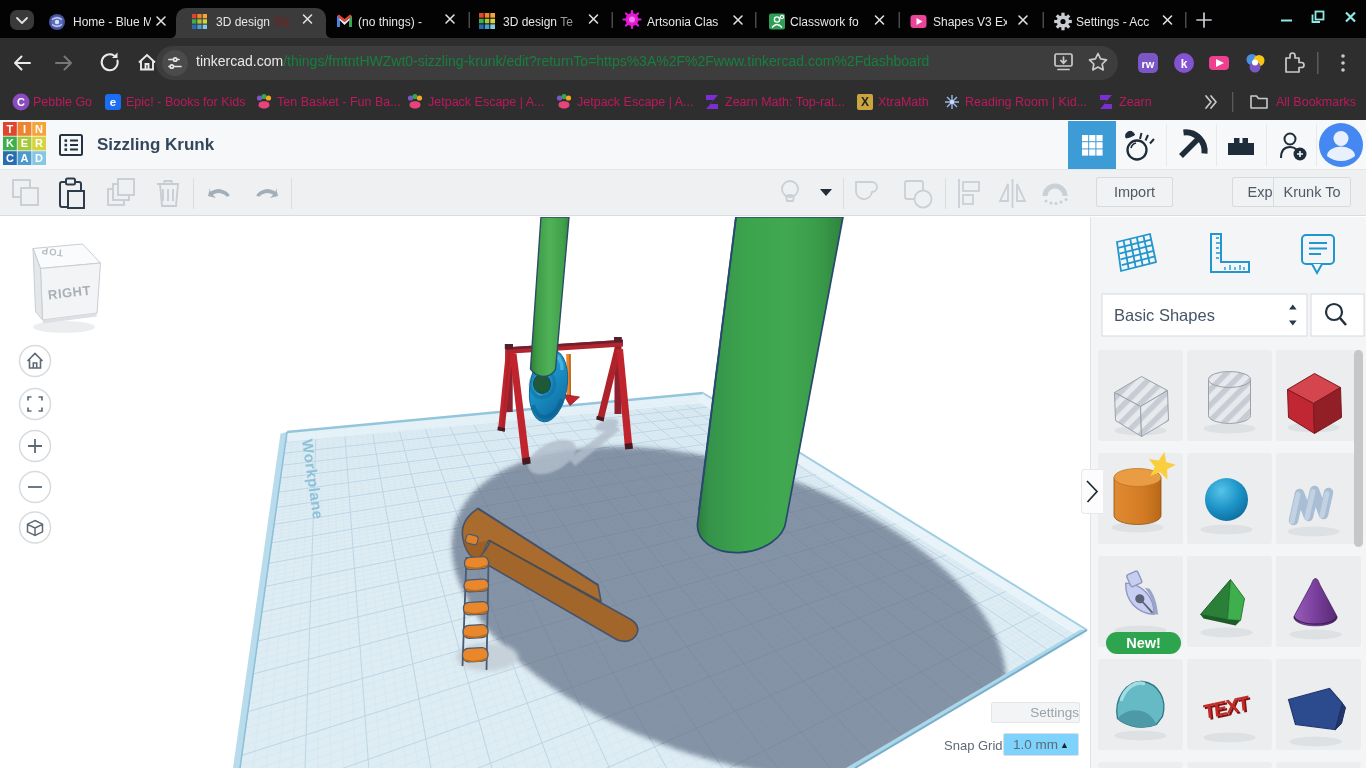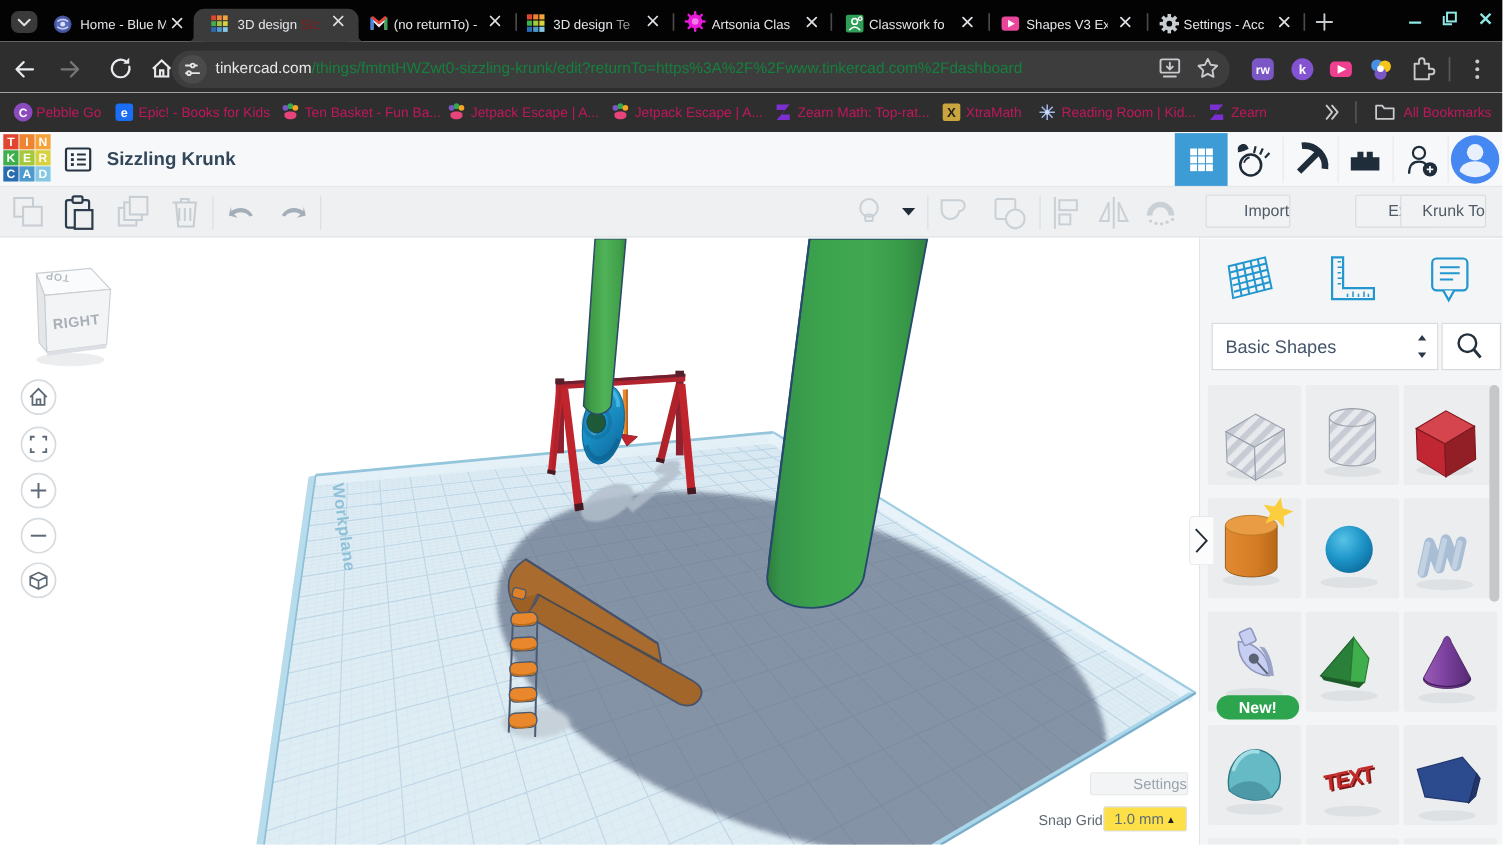--- a/index.html
+++ b/index.html
@@ -1,18 +1,18 @@
 <!DOCTYPE html>
 <html><head><meta charset="utf-8">
 <style>
 *{margin:0;padding:0;box-sizing:border-box}
 html,body{width:1366px;height:768px;overflow:hidden;background:#ffffff;font-family:"Liberation Sans",sans-serif;position:relative}
 .tbl{position:absolute;top:15px;height:15px;font-size:12px;color:#e4e6e9;white-space:nowrap;overflow:hidden;line-height:14px}
 .bml{position:absolute;top:96px;height:15px;font-size:12.5px;color:#be185d;white-space:nowrap;line-height:13px}
-.hbtn{position:absolute;top:177px;height:30px;background:#f1f2f3;border:1px solid #d7dbde;border-radius:2px;font-size:14.5px;color:#4e5a66;text-align:right;line-height:28px}
+.hbtn{position:absolute;top:177px;height:30px;background:#f1f2f3;border:1px solid #d7dbde;border-radius:2px;font-size:14.5px;color:#4e5a66;text-align:center;line-height:28px}
 </style></head>
 <body>
 
 <svg width="1366" height="38" style="position:absolute;left:0;top:0" xmlns="http://www.w3.org/2000/svg">
 <rect width="1366" height="38" fill="#030303"></rect>
 <rect x="176" y="8" width="150" height="30" rx="10" fill="#3b3b3b"></rect>
 <rect x="176" y="28" width="150" height="10" fill="#3b3b3b"></rect>
 <path d="M170 38 q6 0 6 -6 v6 z" fill="#3b3b3b"></path>
     <path d="M332 38 q-6 0 -6 -6 v6 z" fill="#3b3b3b"></path>
 <rect x="10" y="10" width="24" height="20" rx="7" fill="#3a3a3a"></rect>
@@ -92,21 +92,21 @@
 <rect x="1185" y="12" width="1.5" height="16" fill="#4a4a4a"></rect>
 <path d="M1281 20.5 h11" stroke="#8fe9e4" stroke-width="2"></path>
 <g stroke="#8fe9e4" stroke-width="1.8" fill="none">
       <rect x="1315.5" y="11.5" width="8" height="8"></rect>
       <path d="M1312.5 14.5 v7.5 h7.5"></path>
     </g>
 <path d="M1346 12.5l9 9 M1355 12.5l-9 9" stroke="#8fe9e4" stroke-width="2.2"></path>
 </svg>
 <div class="tbl" style="left:73px;width:78px">Home - Blue M</div>
 <div class="tbl" style="left:216px;width:84px">3D design <span style="color:#7f1d1d">Siz</span></div>
-<div class="tbl" style="left:358px;width:80px">(no returnTo) -</div>
+<div class="tbl" style="left:358px;width:80px">(no things) -</div>
 <div class="tbl" style="left:503px;width:78px">3D design <span style="color:#9a9a9a">Te</span></div>
 <div class="tbl" style="left:647px;width:76px">Artsonia Clas</div>
 <div class="tbl" style="left:790px;width:74px">Classwork fo</div>
 <div class="tbl" style="left:933px;width:74px">Shapes V3 Ex</div>
 <div class="tbl" style="left:1076px;width:74px">Settings - Acc</div>
 
 <svg width="1366" height="46" style="position:absolute;left:0;top:38px" xmlns="http://www.w3.org/2000/svg">
 <rect width="1366" height="46" fill="#2e2e2e"></rect>
 <rect x="156" y="8" width="962" height="34" rx="17" fill="#3d3d3d"></rect>
 <path d="M15 25 h15 M15 25 l6.5-6.5 M15 25 l6.5 6.5" stroke="#e8eaed" stroke-width="2" fill="none" stroke-linecap="round" stroke-linejoin="round"></path>
@@ -489,21 +489,21 @@
 <path d="M28 60.5 v-3.5 h3.5 M42 57 h-3.5 M28 67.5 v3.5 h3.5 M42 71 h-3.5 M38.5 57 h3.5 v3.5 M38.5 71 h3.5 v-3.5" stroke-width="1.7"></path>
 <path d="M35 99 v14 M28 106 h14" stroke-width="1.8"></path>
 <path d="M28 147 h14" stroke-width="1.8"></path>
 <g stroke-width="1.5">
         <path d="M35 180.5 l7.5 3.7 v7.6 L35 195.5 l-7.5 -3.7 v-7.6 z M35 188 l7.5 -3.7 M35 188 l-7.5 -3.7 M35 188 v7.5"></path>
       </g>
 </g>
 </svg>
 <div style="position:absolute;left:991px;top:702px;width:89px;height:21px;background:#f3f4f5;border:1px solid #e3e6e8;border-radius:2px;font-size:13.5px;color:#9aa3ab;text-align:right;line-height:20px">Settings</div>
 <div style="position:absolute;left:944px;top:738px;font-size:13px;color:#5f6b76">Snap Grid</div>
-<div style="position:absolute;left:1003px;top:733px;width:76px;height:23px;background:#fde047;border:1px solid #dbdfe2;border-radius:2px;font-size:13.5px;color:#5f6b76;line-height:22px"><span style="margin-left:9px">1.0 mm</span><span style="position:absolute;right:9px;top:0;color:#222;font-size:9px">▲</span></div>
+<div style="position:absolute;left:1003px;top:733px;width:76px;height:23px;background:#7dd3fc;border:1px solid #dbdfe2;border-radius:2px;font-size:13.5px;color:#5f6b76;line-height:22px"><span style="margin-left:9px">1.0 mm</span><span style="position:absolute;right:9px;top:0;color:#222;font-size:9px">▲</span></div>
 <div style="position:absolute;left:1081px;top:469px;width:22px;height:45px;background:#fcfcfd;border:1px solid #e6e8ea;border-right:none;border-radius:4px 0 0 4px;z-index:6"></div>
 <svg width="24" height="45" style="position:absolute;left:1081px;top:469px;z-index:7" xmlns="http://www.w3.org/2000/svg">
     <path d="M6 12 L16 22.5 L6.5 33" fill="none" stroke="#1f2933" stroke-width="1.7"></path>
   </svg>
 
 <div style="position:absolute;left:1090px;top:217px;width:276px;height:551px;background:#f4f5f6;border-left:1px solid #e1e4e6"></div>
 <svg width="276" height="551" viewBox="1090 217 276 551" style="position:absolute;left:1090px;top:217px" xmlns="http://www.w3.org/2000/svg">
 <defs>
 <pattern id="stripes" patternUnits="userSpaceOnUse" width="11" height="11" patternTransform="rotate(45)">
 <rect width="11" height="11" fill="#e7e9ed"></rect>

